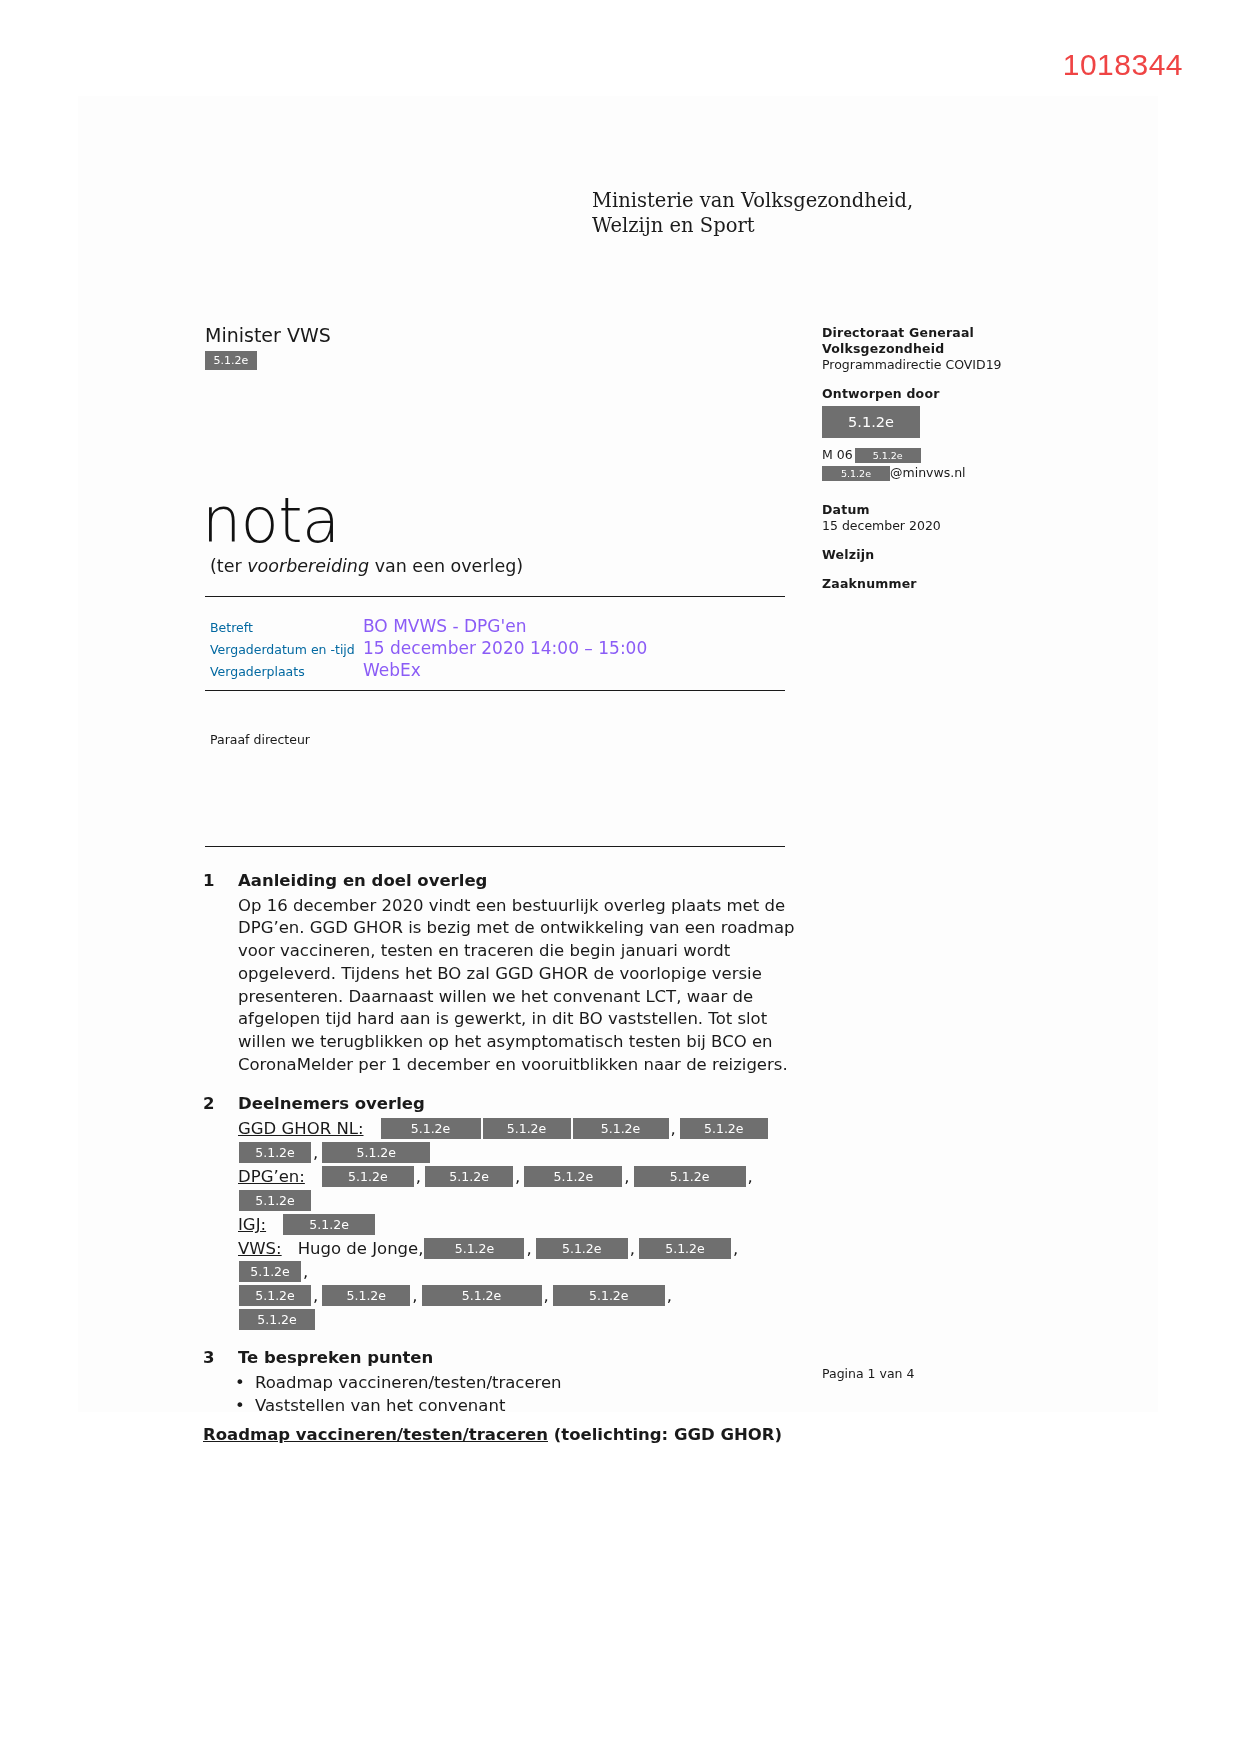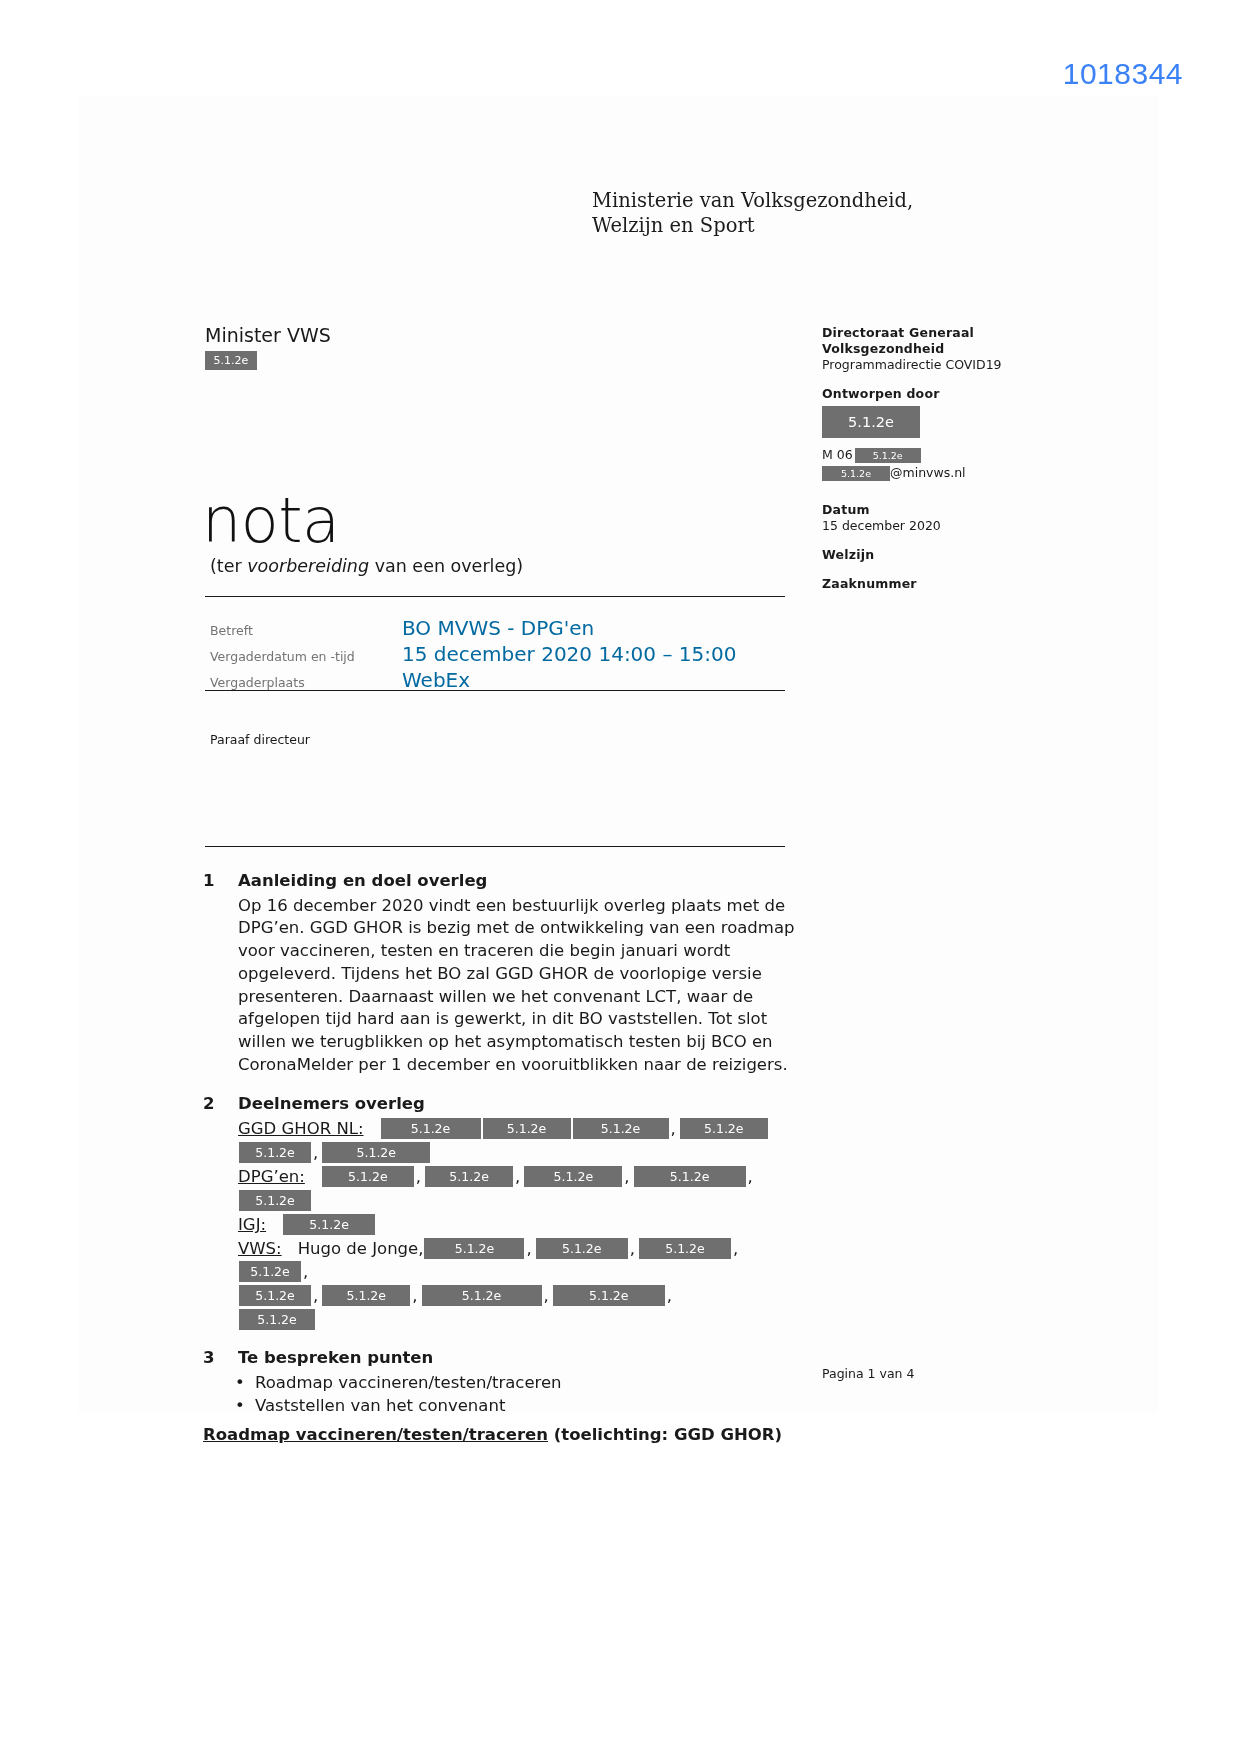--- a/index.html
+++ b/index.html
@@ -30,24 +30,24 @@
     left: 78px;
     top: 96px;
     width: 1080px;
     height: 1316px;
     background: #fdfdfd;
   }
 
   .doc-number {
     position: absolute;
     right: 58px;
-    top: 57px;
+    top: 48px;
     font-size: 30px;
     letter-spacing: 0.5px;
-    color: #3b82f6;
+    color: #ef4444;
     font-family: "Liberation Sans", sans-serif;
   }
 
   .ministry-block {
     position: absolute;
     left: 592px;
     top: 188px;
     font-family: "DejaVu Serif", serif;
     font-size: 19.5px;
     line-height: 25px;
@@ -156,26 +156,25 @@
     width: 580px;
   }
   .betreft-row {
     display: flex;
     align-items: baseline;
     margin-bottom: 2px;
   }
   .betreft-label {
     width: 153px;
     font-size: 12.5px;
-    color: #737373;
+    color: #0369a1;
   }
   .betreft-value {
-    font-size: 20px;
-    color: #0369a1;
-    margin-left: 39px;
+    font-size: 17px;
+    color: #8b5cf6;
   }
 
   .paraaf {
     position: absolute;
     left: 210px;
     top: 732px;
     font-size: 12.5px;
     color: #1a1a1a;
   }
 

